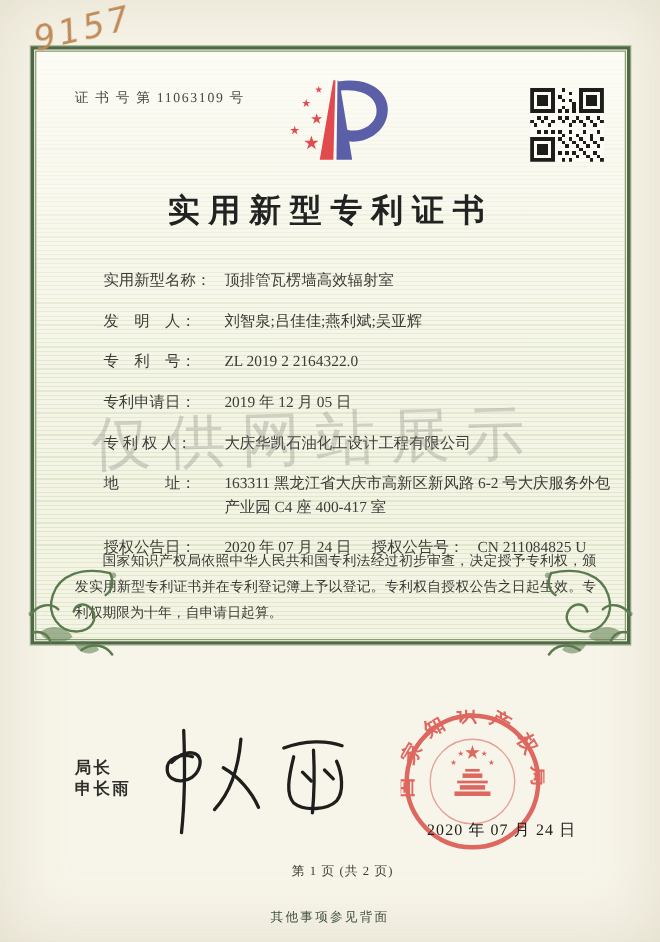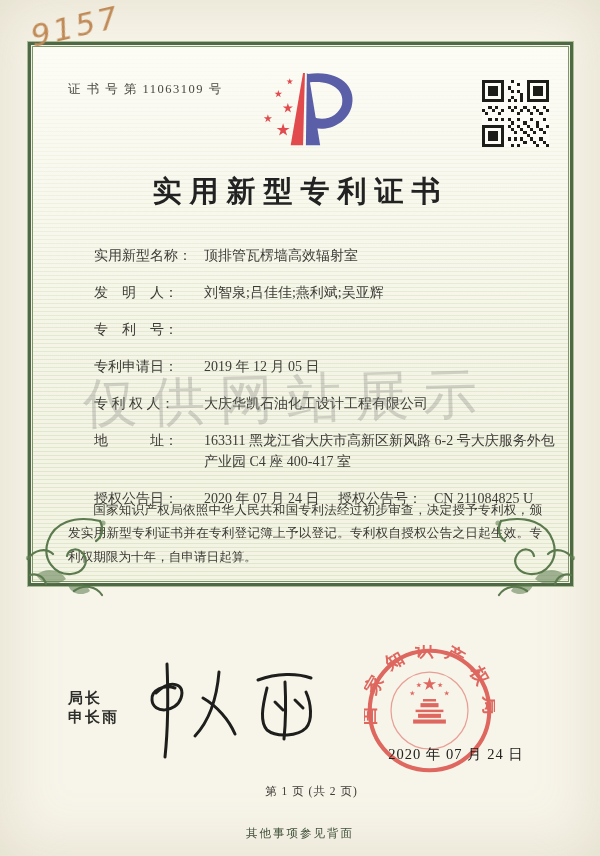--- a/index.html
+++ b/index.html
@@ -175,20 +175,21 @@
       <div class="row">
         <span class="lab">实用新型名称：</span>
         <span class="val">顶排管瓦楞墙高效辐射室</span>
       </div>
       <div class="row">
         <span class="lab">发　明　人：</span>
         <span class="val">刘智泉;吕佳佳;燕利斌;吴亚辉</span>
       </div>
       <div class="row">
         <span class="lab">专　利　号：</span>
+        <span class="val">ZL 2019 2 2164322.0</span>
       </div>
       <div class="row">
         <span class="lab">专利申请日：</span>
         <span class="val">2019 年 12 月 05 日</span>
       </div>
       <div class="row">
         <span class="lab">专 利 权 人：</span>
         <span class="val">大庆华凯石油化工设计工程有限公司</span>
       </div>
       <div class="row">

